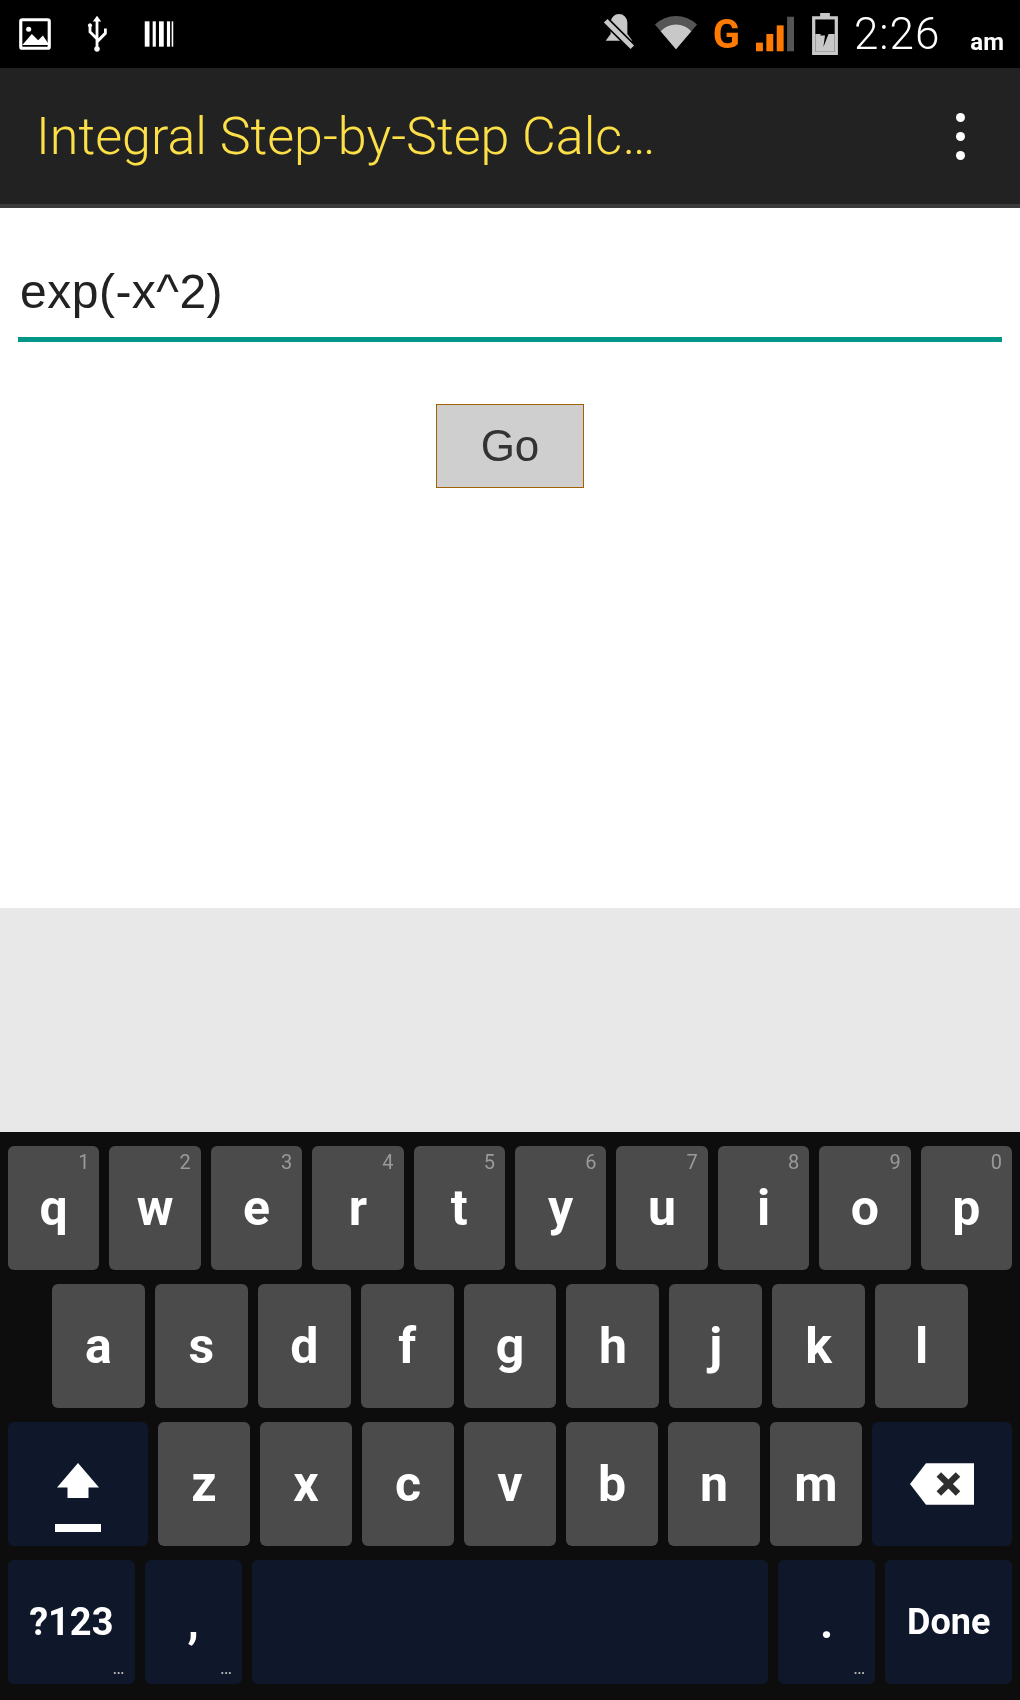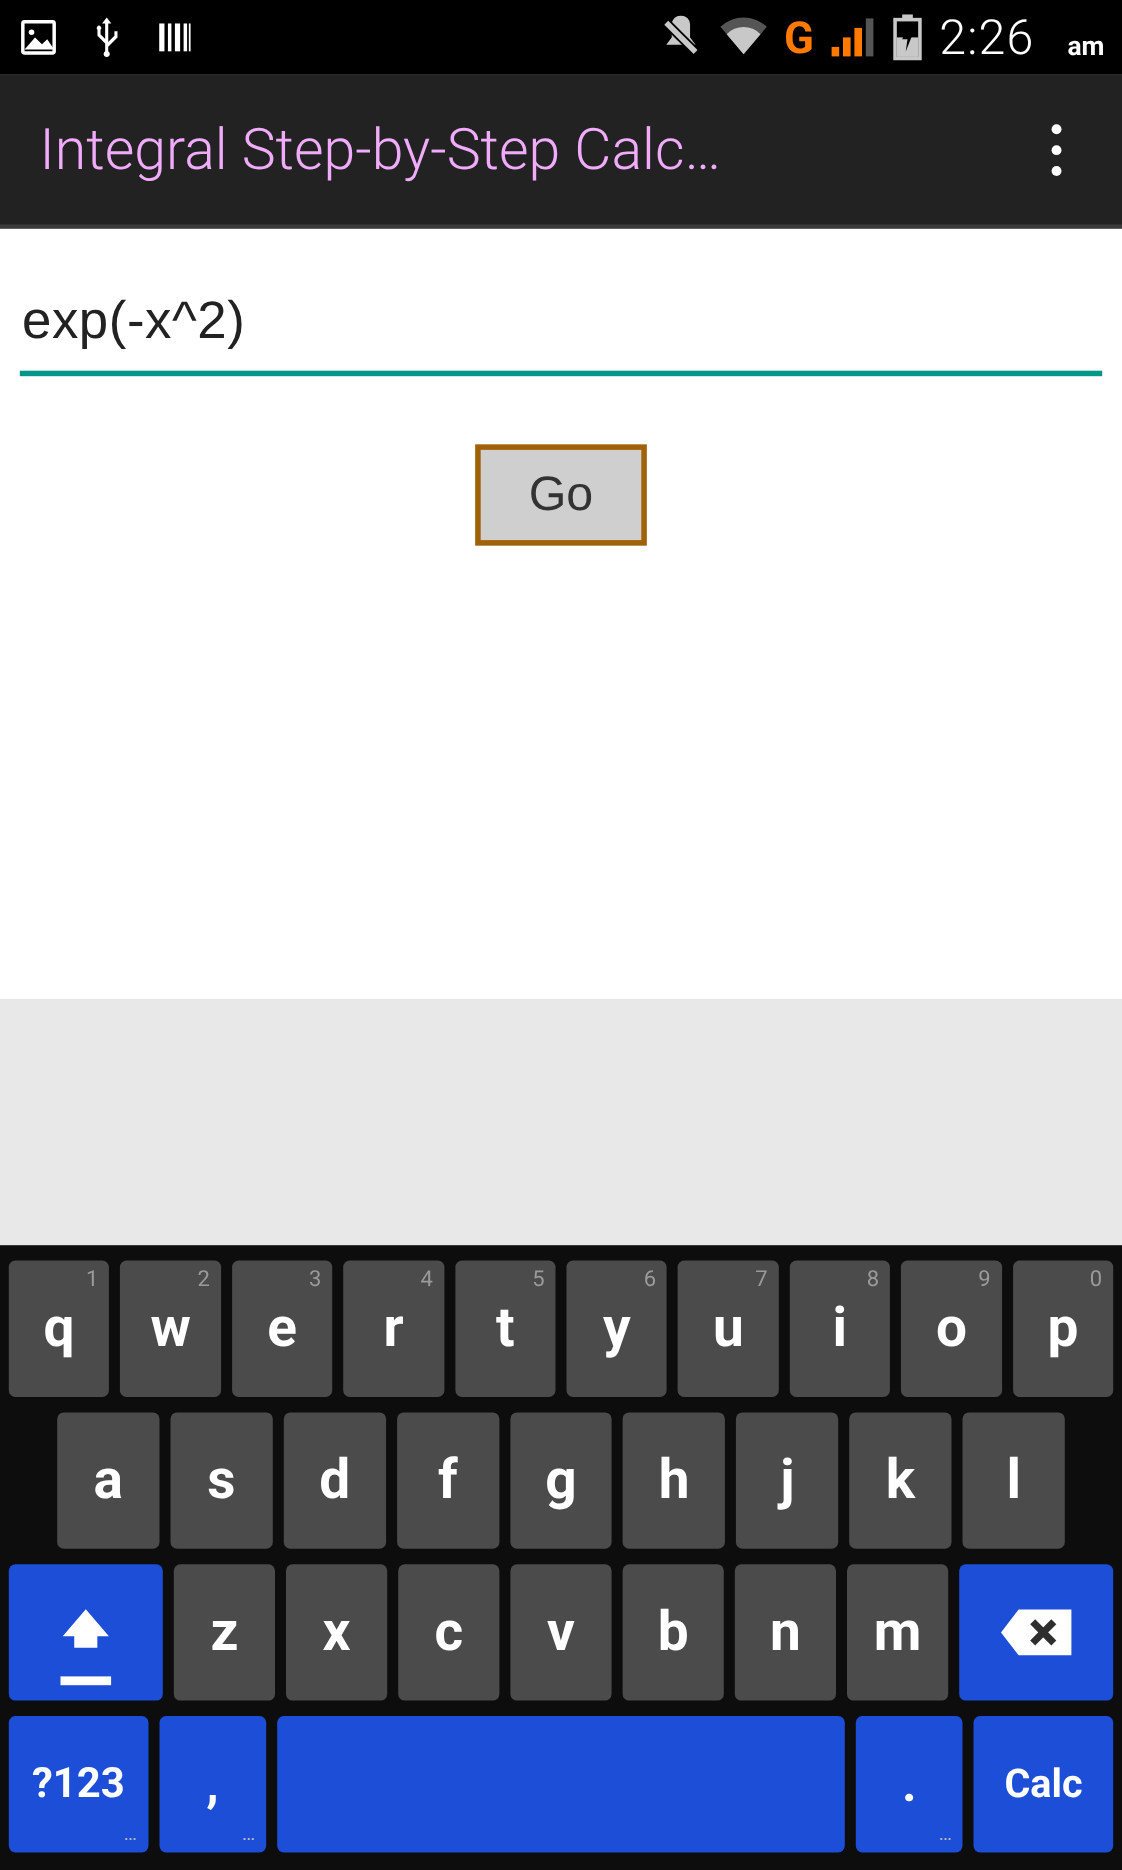--- a/index.html
+++ b/index.html
@@ -33,21 +33,21 @@
     background: #222222;
     color: #fff;
     display: flex;
     align-items: center;
     padding: 0 28px 0 36px;
     border-bottom: 4px solid #3a3a3a;
   }
   .action-bar .title {
     font-size: 52px;
     font-weight: 300;
-    color: #f0abfc;
+    color: #fde047;
     white-space: nowrap;
     overflow: hidden;
     flex: 1;
   }
   .overflow {
     width: 64px; height: 100%;
     display:flex; align-items:center; justify-content:center;
   }
   .overflow .dots {
     display:flex; flex-direction:column; gap:10px;
@@ -83,21 +83,21 @@
     font-size: 42px;
     color:#7d7d7d;
     text-decoration: underline;
   }
   .go-btn {
     display:block;
     margin: 62px auto 0 auto;
     font-size: 44px;
     color:#333;
     background:#cfcfcf;
-    border:5px solid #a16207;
+    border:1px solid #a16207;
     padding: 16px 44px;
   }
 
   
   .keyboard {
     position:absolute;
     bottom:0; left:0; right:0;
     background:#0d0d0d;
     padding: 14px 8px 12px 8px;
   }
@@ -113,21 +113,21 @@
     color:#fff;
     font-size:50px;
     font-weight:700;
     border-radius:6px;
     position:relative;
     display:flex;
     align-items:center;
     justify-content:center;
     height:124px;
   }
-  .key.dark { background:#1d4ed8; }
+  .key.dark { background:#0f172a; }
   .key .hint {
     position:absolute; top:4px; right:10px;
     font-size:20px; color:#9a9a9a; font-weight:400;
   }
   .key .elps {
     position:absolute; bottom:6px; right:10px;
     font-size:18px; color:#bdbdbd; font-weight:400;
   }
   
   .r1 .key, .r4 .key { flex:1; }
@@ -277,16 +277,16 @@
     <div class="key dark punct">
         <span>,</span>
         <span class="elps">…</span>
       </div>
     <div class="key dark space"></div>
     <div class="key dark punct">
         <span>.</span>
         <span class="elps">…</span>
       </div>
     <div class="key dark done">
-        <span>Calc</span>
+        <span>Done</span>
       </div>
   </div>
 </div>
 
 </body></html>

